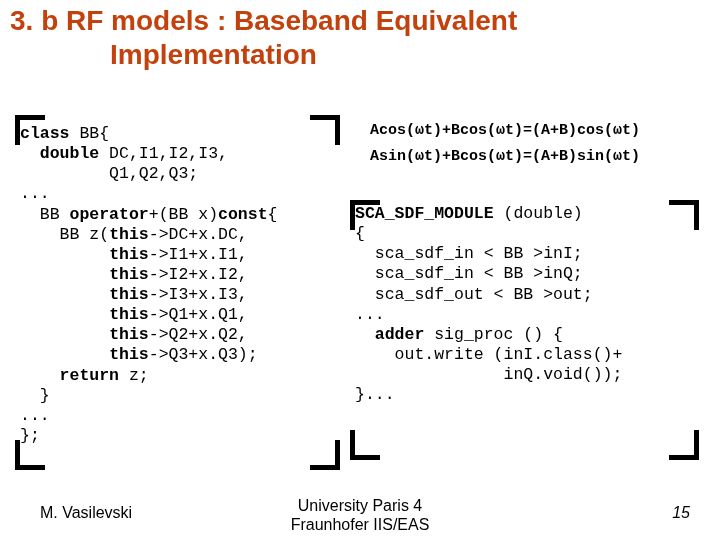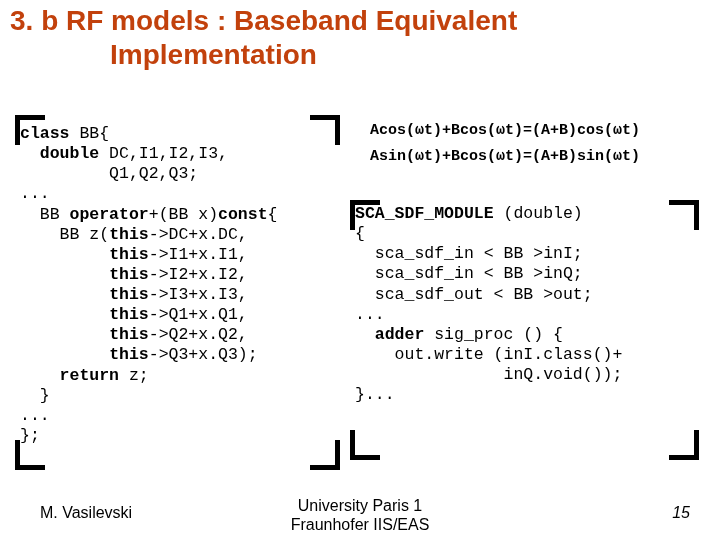--- a/index.html
+++ b/index.html
@@ -126,18 +126,18 @@
   <div class="br hbar" style="left:350px; top:200px; width:30px;"></div>
   <div class="br vbar" style="left:694px; top:200px; height:30px;"></div>
   <div class="br hbar" style="left:669px; top:200px; width:30px;"></div>
   <div class="br vbar" style="left:350px; top:430px; height:30px;"></div>
   <div class="br hbar" style="left:350px; top:455px; width:30px;"></div>
   <div class="br vbar" style="left:694px; top:430px; height:30px;"></div>
   <div class="br hbar" style="left:669px; top:455px; width:30px;"></div>
 
   <div class="footer-left">M. Vasilevski</div>
   <div class="footer-center">
-    <div>University Paris 1</div>
+    <div>University Paris 4</div>
     <div>Fraunhofer IIS/EAS</div>
   </div>
   <div class="footer-right">15</div>
 
 </div>
 
 </body></html>

